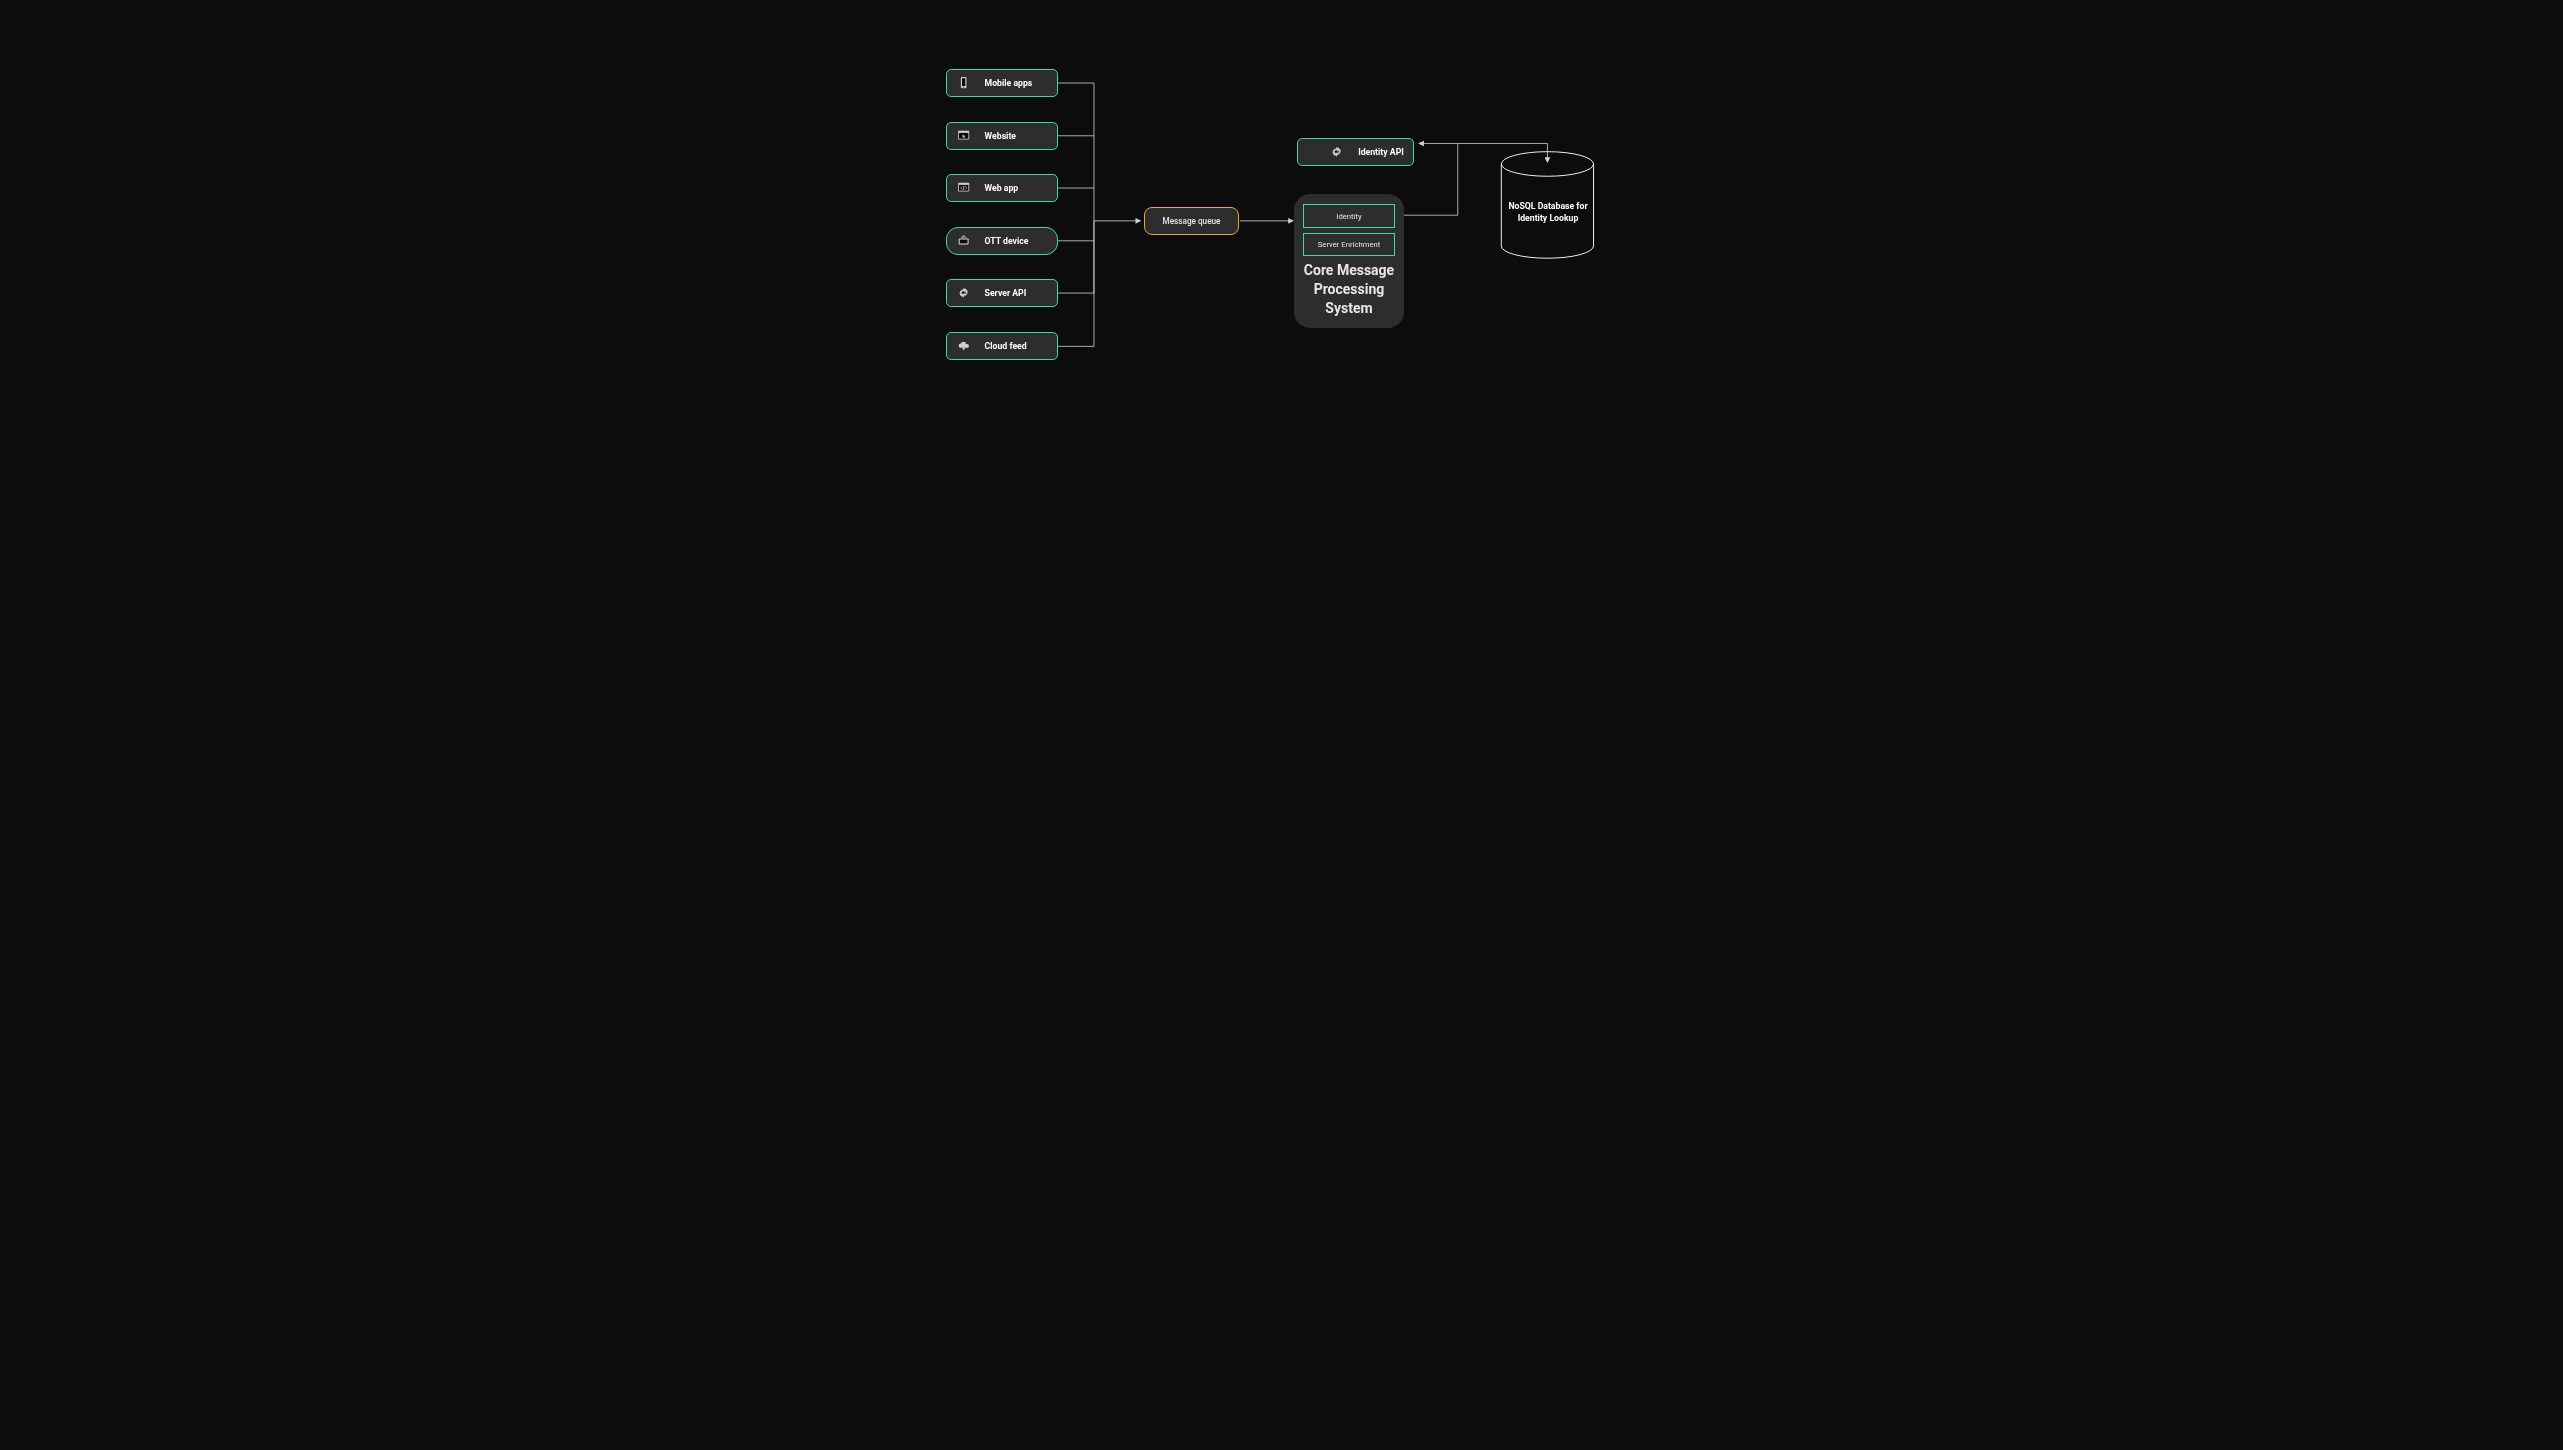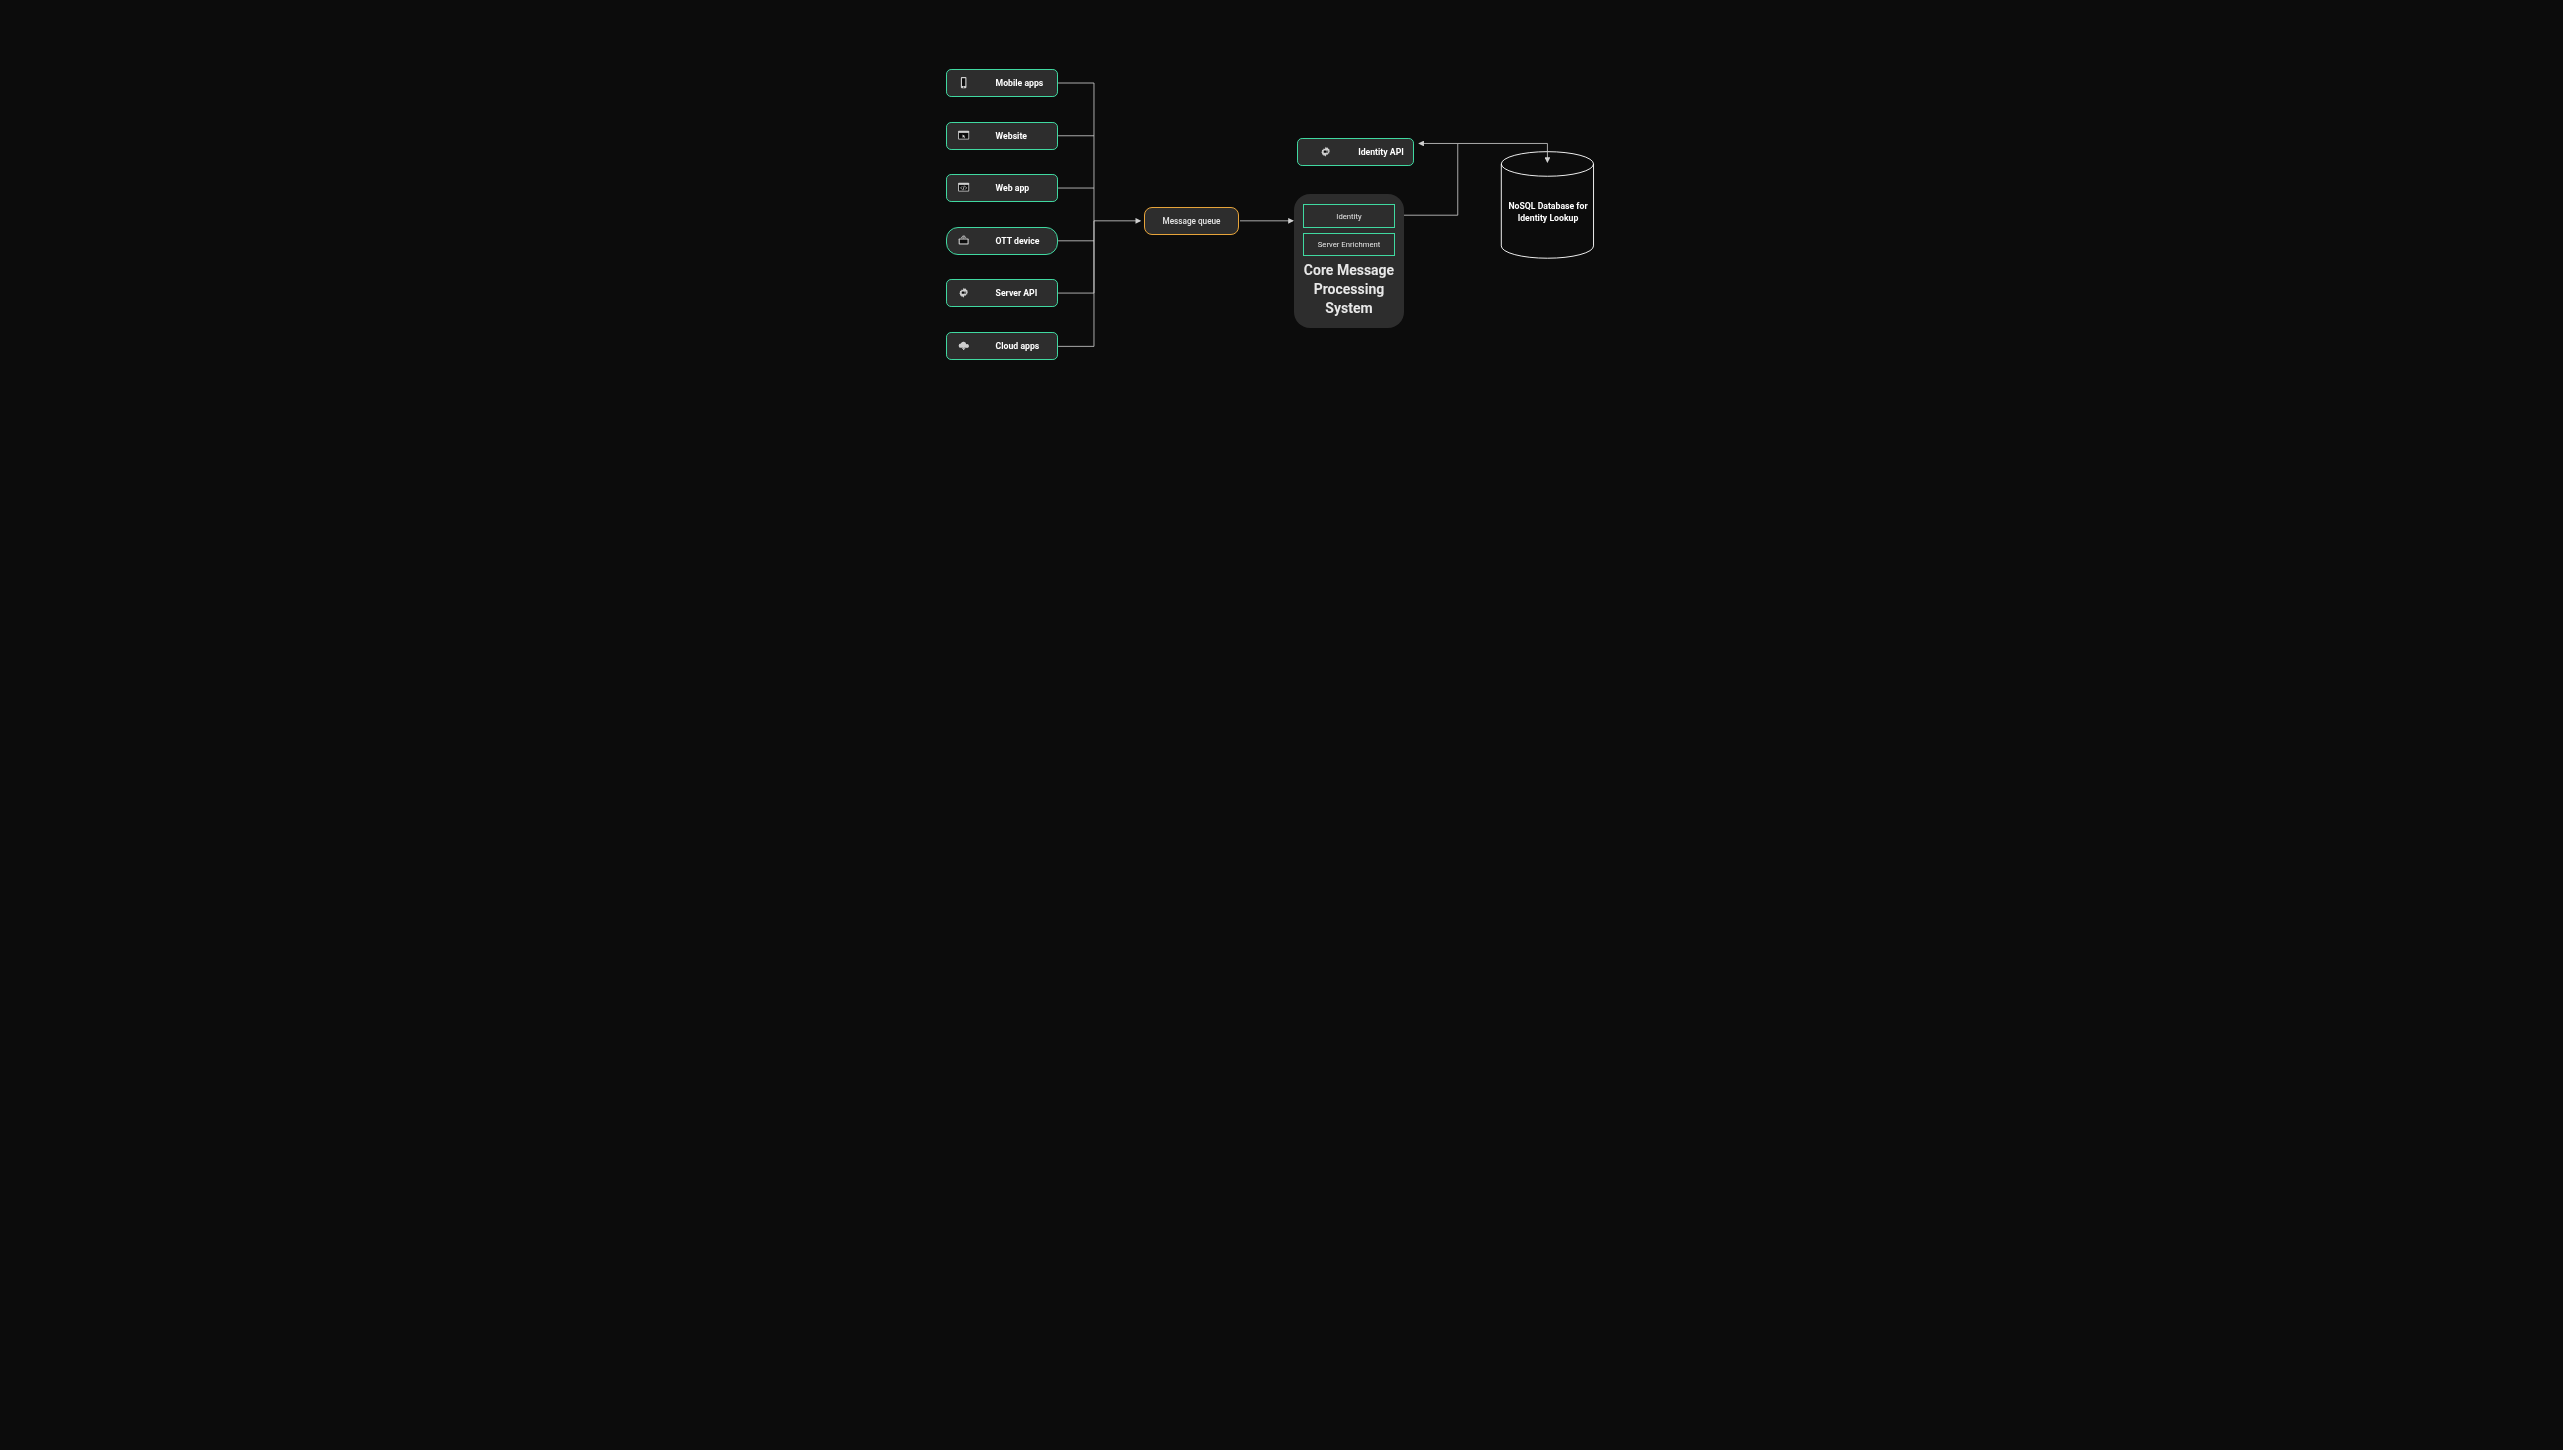--- a/index.html
+++ b/index.html
@@ -1,19 +1,19 @@
 <!DOCTYPE html>
 <html style="font-size:8.2px"><head>
 <meta charset="utf-8">
 <style>
   html,body{margin:0;padding:0;background:#0c0c0c;color:#e8e8e8;font-family:"Segoe UI",Roboto,Arial,sans-serif;}
   #stage{position:relative;width:775px;height:435px;margin:0 auto;}
   svg#wires{position:absolute;inset:0;width:100%;height:100%;}
 
-  .box{position:absolute;background:#2d2d2d;border:0.8px solid #40d9a1;border-radius:5.1px;display:flex;align-items:center;gap:25px;padding:0 9.2px;box-sizing:border-box;font-weight:700;font-size:8.7px;color:#fff;}
+  .box{position:absolute;background:#2d2d2d;border:0.8px solid #40d9a1;border-radius:5.1px;display:flex;align-items:center;gap:14px;padding:0 9.2px;box-sizing:border-box;font-weight:700;font-size:8.7px;color:#fff;}
   .box .icon{width:14.4px;height:14.4px;display:flex;align-items:center;justify-content:center;color:#cfcfcf;flex:0 0 14.4px;}
   .box .icon svg{display:block;}
 
   .queue{border-color:#e7a43a;justify-content:center;font-weight:500;font-size:8.2px;color:#e6e6e6;}
 
   .panel{position:absolute;background:#2d2d2d;border-radius:16px;box-sizing:border-box;padding:10.3px 9.2px;}
   .panel .cell{border:0.8px solid #40d9a1;height:21.5px;display:flex;align-items:center;justify-content:center;font-size:7.7px;color:#e6e6e6;margin-bottom:5.1px;}
   .panel .caption{text-align:center;font-weight:700;font-size:14px;margin-top:5.1px;line-height:1.35;}
 
   .identity{justify-content:flex-end;margin-top:8px;}
@@ -131,21 +131,21 @@
         </svg>
       </span>
   <span>Server API</span>
 </div>
 <div class="box" style="left:52px;top:332px;width:112px;height:28px;">
   <span class="icon">
         <svg width="13.3" height="13.3" viewBox="0 0 26 26">
           <use href="#i-cloud-down"></use>
         </svg>
       </span>
-  <span>Cloud apps</span>
+  <span>Cloud feed</span>
 </div>
 
 <div class="box queue" style="left:250px;top:207px;width:95px;height:28px;border-radius:8px;">
   <span>Message queue</span>
 </div>
 
 <div class="box identity" style="left:403px;top:130px;width:117px;height:28px;">
   <span class="icon">
         <svg width="13.3" height="13.3" viewBox="0 0 26 26">
           <use href="#i-gear-plug"></use>

